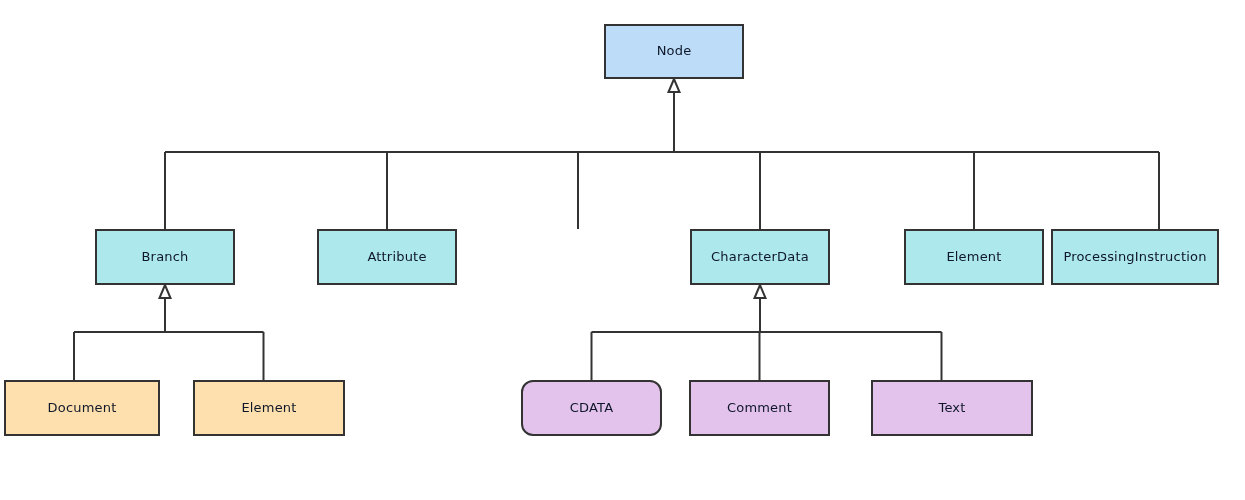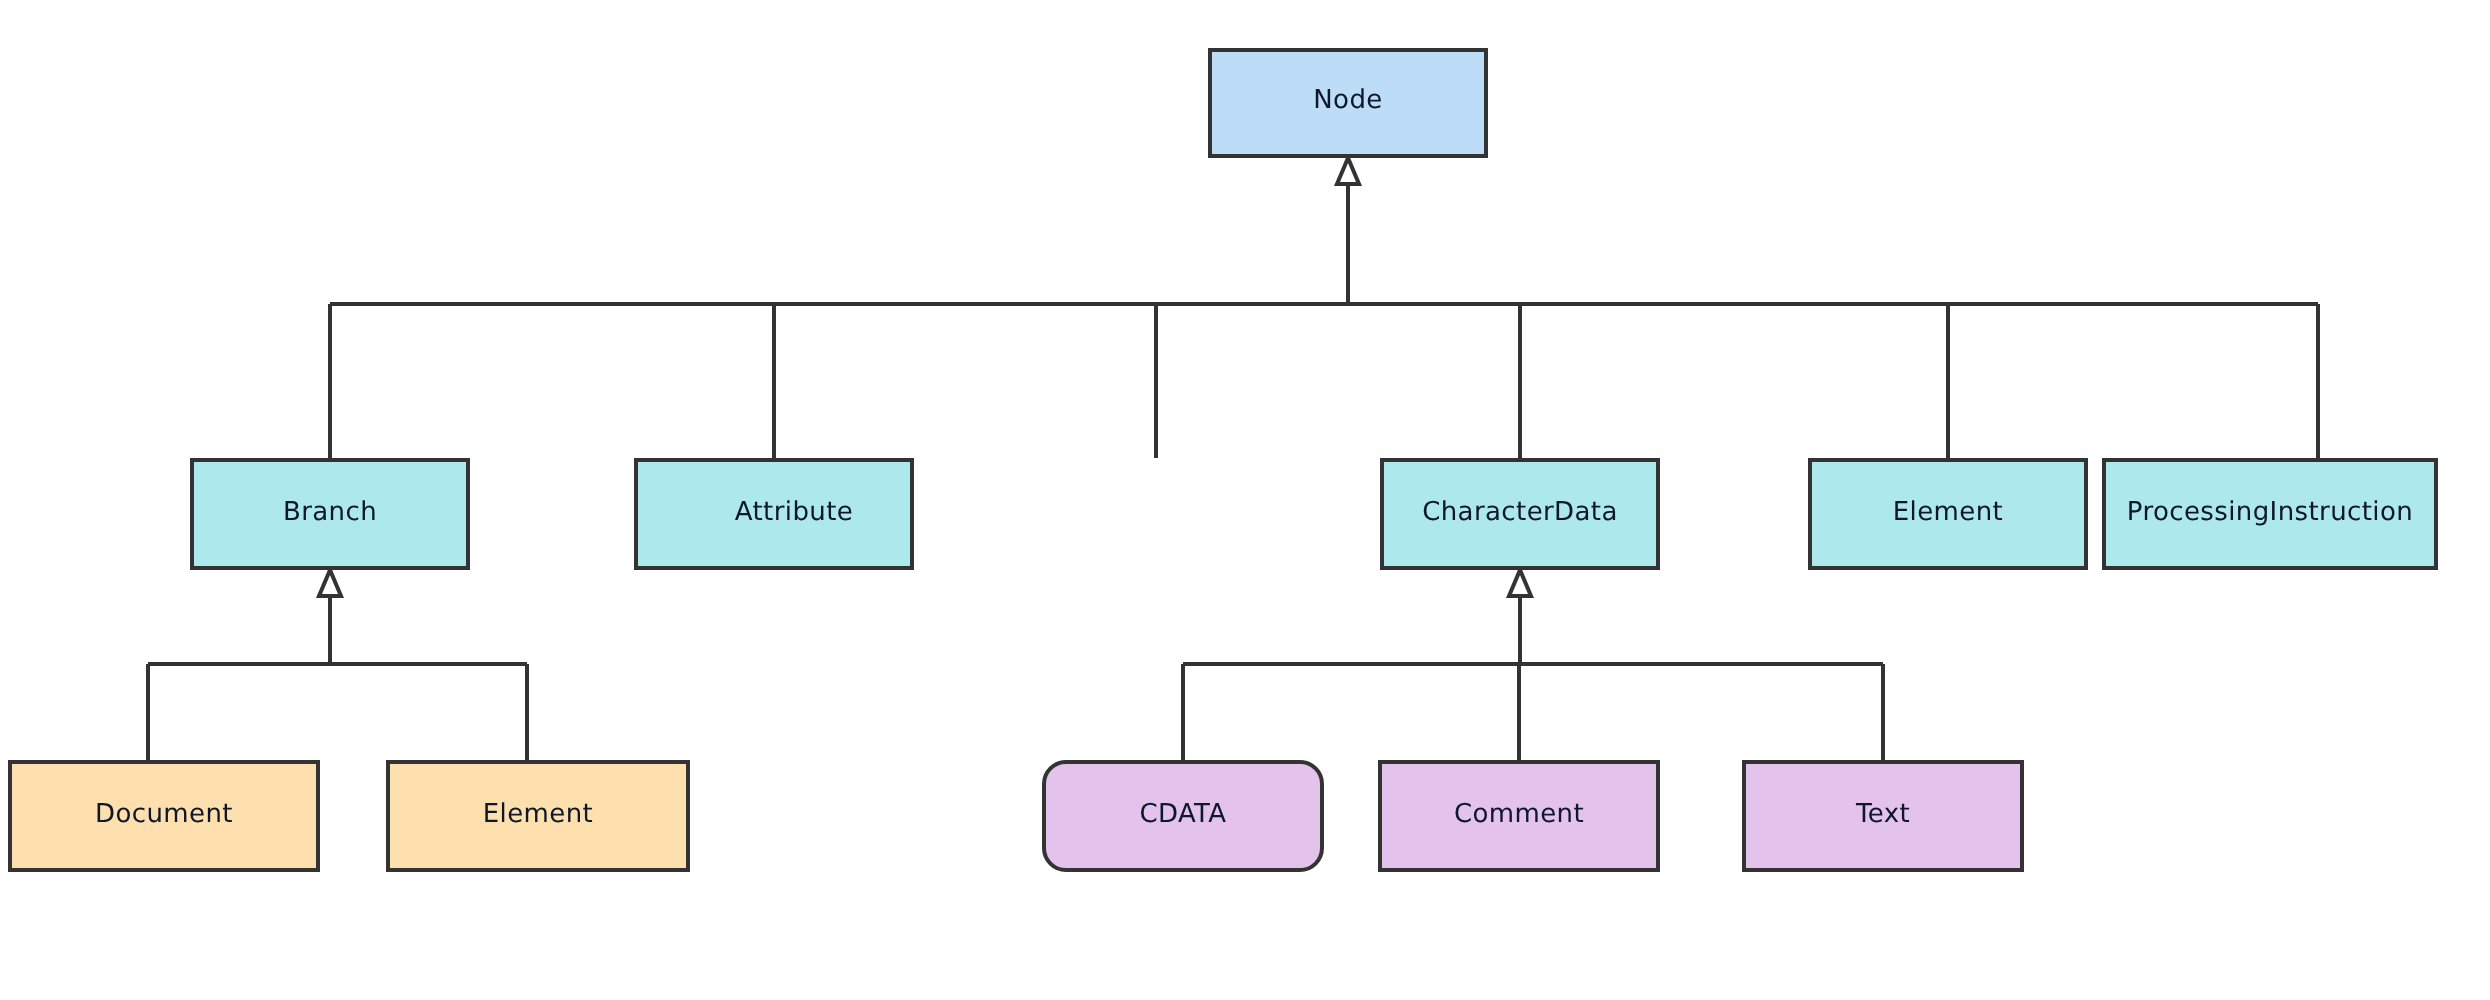--- a/index.html
+++ b/index.html
@@ -108,17 +108,17 @@
   </div>
   <div class="uml-class-box" style="left: 193px; top: 380px; width: 152px; height: 56px; background: rgb(253, 224, 173); border-color: rgb(51, 51, 51);">
     <span class="uml-class-label">Element</span>
   </div>
   <div class="uml-class-box" style="left: 521px; top: 380px; width: 141px; height: 56px; background: rgb(227, 195, 235); border-color: rgb(51, 51, 51); border-radius: 12px;">
     <span class="uml-class-label">CDATA</span>
   </div>
   <div class="uml-class-box" style="left: 689px; top: 380px; width: 141px; height: 56px; background: rgb(227, 195, 235); border-color: rgb(51, 51, 51);">
     <span class="uml-class-label">Comment</span>
   </div>
-  <div class="uml-class-box" style="left: 871px; top: 380px; width: 141px; height: 56px; background: rgb(227, 195, 235); border-color: rgb(51, 51, 51);">
+  <div class="uml-class-box" style="left: 871px; top: 380px; width: 162px; height: 56px; background: rgb(227, 195, 235); border-color: rgb(51, 51, 51);">
     <span class="uml-class-label">Text</span>
   </div>
 
 </div>
 
 </body></html>

